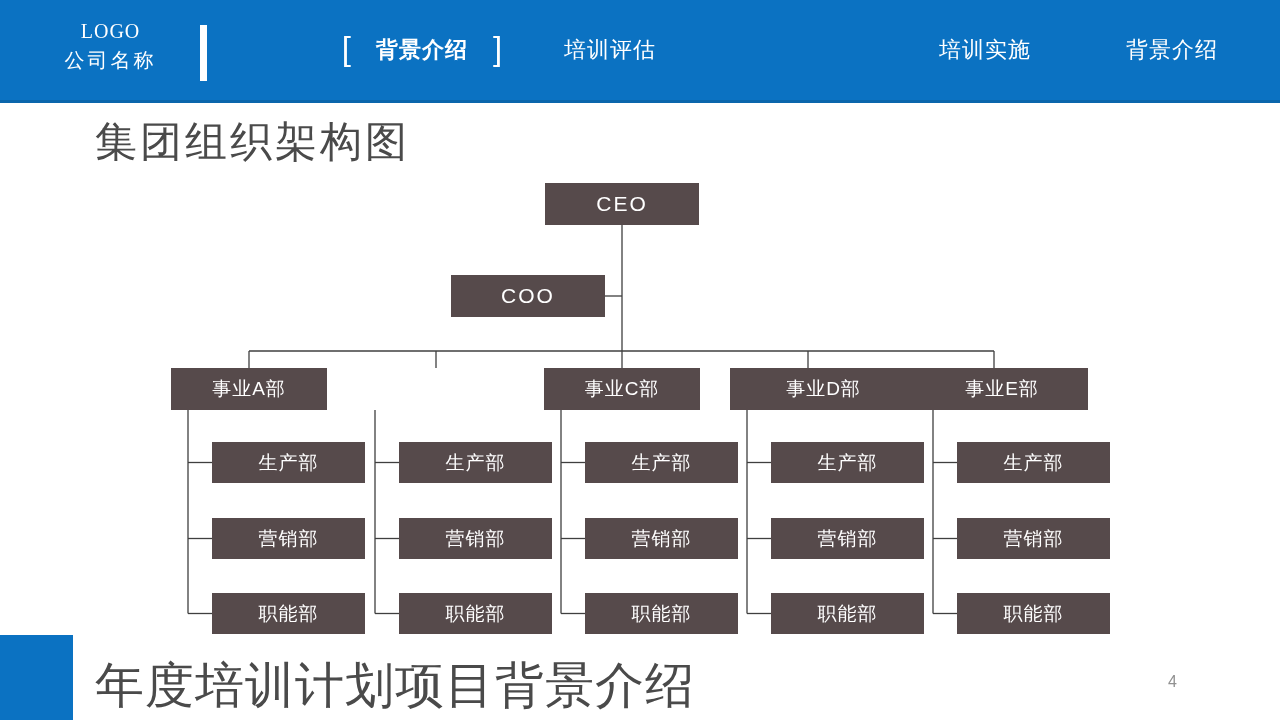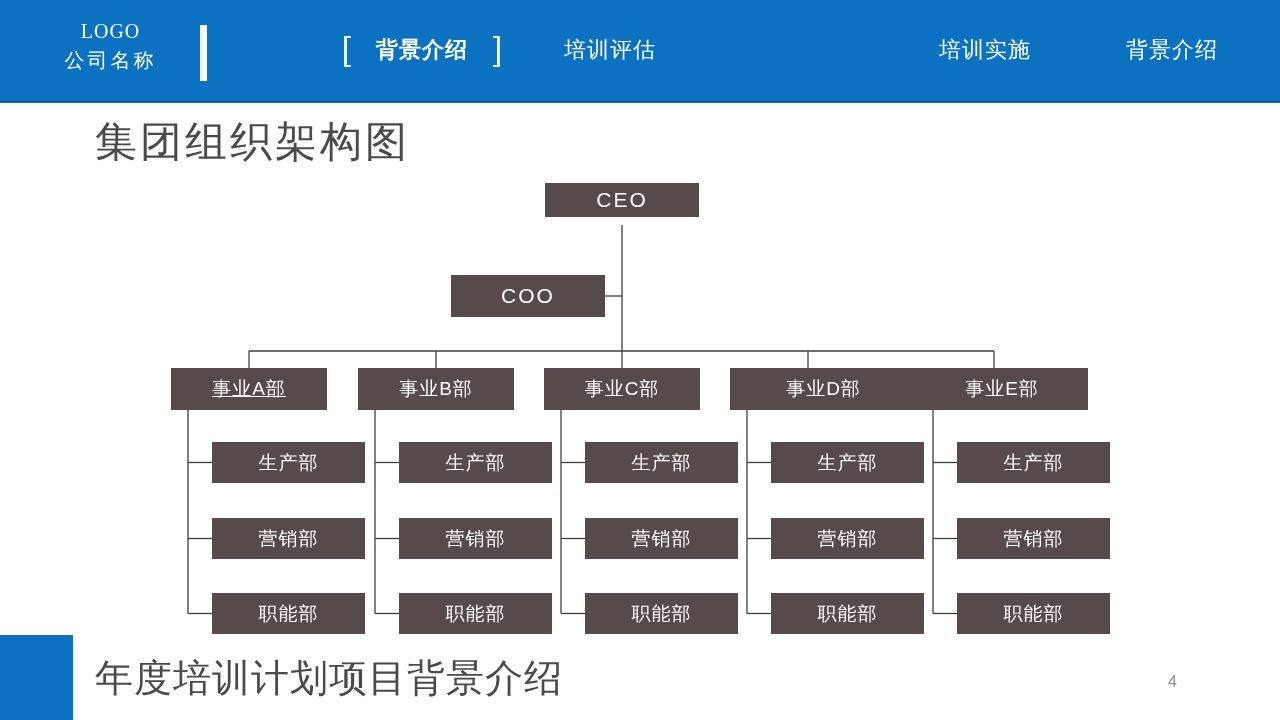--- a/index.html
+++ b/index.html
@@ -49,21 +49,21 @@
     display:flex;align-items:center;justify-content:center;
     font-size:19px;letter-spacing:1px;box-sizing:border-box;
   }
   .org-box.lvl1{font-size:21px;letter-spacing:2px;}
   
   .footer-square{
     position:absolute;left:0;top:635px;width:73px;height:85px;background:var(--blue);
   }
   .footer-title{
     position:absolute;left:95px;top:653px;
-    font-size:38px;letter-spacing:1px;color:var(--text-gray);
+    font-size:49px;letter-spacing:1px;color:var(--text-gray);
   }
   .page-number{
     position:absolute;left:1168px;top:673px;
     font-size:16px;color:#919191;
   }
 </style>
 </head>
 <body style="--blue: #0B72C2; --blue-dark: #0A66AC; --brown: #564A4B; --text-gray: #4A4A4A; --bg: #FFFFFF;">
 
 <div class="header">
@@ -116,27 +116,26 @@
       <line x1="747" y1="410" x2="747" y2="613.5" stroke="#3F3F3F" stroke-width="1.3"></line>
       <line x1="747" y1="462.5" x2="771" y2="462.5" stroke="#3F3F3F" stroke-width="1.3"></line>
       <line x1="747" y1="538.5" x2="771" y2="538.5" stroke="#3F3F3F" stroke-width="1.3"></line>
       <line x1="747" y1="613.5" x2="771" y2="613.5" stroke="#3F3F3F" stroke-width="1.3"></line>
       <line x1="994" y1="351" x2="994" y2="368" stroke="#3F3F3F" stroke-width="1.3"></line>
       <line x1="933" y1="410" x2="933" y2="613.5" stroke="#3F3F3F" stroke-width="1.3"></line>
       <line x1="933" y1="462.5" x2="957" y2="462.5" stroke="#3F3F3F" stroke-width="1.3"></line>
       <line x1="933" y1="538.5" x2="957" y2="538.5" stroke="#3F3F3F" stroke-width="1.3"></line>
       <line x1="933" y1="613.5" x2="957" y2="613.5" stroke="#3F3F3F" stroke-width="1.3"></line>
     </svg>
-    <div class="org-box lvl1" style="left: 545px; top: 183px; width: 154px; height: 34px;">CEO</div>
+    <div class="org-box lvl1" style="left: 545px; top: 183px; width: 154px; height: 42px;">CEO</div>
     <div class="org-box lvl1" style="left: 451px; top: 275px; width: 154px; height: 42px;">COO</div>
-    <div class="org-box" style="left: 171px; top: 368px; width: 156px; height: 42px; text-decoration: underline;">事业A部</div>
+    <div class="org-box" style="left: 171px; top: 368px; width: 156px; height: 42px;">事业A部</div>
     <div class="org-box sub" style="left: 212px; top: 442px; width: 153px; height: 41px;">生产部</div>
     <div class="org-box sub" style="left: 212px; top: 518px; width: 153px; height: 41px;">营销部</div>
     <div class="org-box sub" style="left: 212px; top: 593px; width: 153px; height: 41px;">职能部</div>
-    <div class="org-box" style="left: 358px; top: 368px; width: 156px; height: 42px;">事业B部</div>
     <div class="org-box sub" style="left: 399px; top: 442px; width: 153px; height: 41px;">生产部</div>
     <div class="org-box sub" style="left: 399px; top: 518px; width: 153px; height: 41px;">营销部</div>
     <div class="org-box sub" style="left: 399px; top: 593px; width: 153px; height: 41px;">职能部</div>
     <div class="org-box" style="left: 544px; top: 368px; width: 156px; height: 42px;">事业C部</div>
     <div class="org-box sub" style="left: 585px; top: 442px; width: 153px; height: 41px;">生产部</div>
     <div class="org-box sub" style="left: 585px; top: 518px; width: 153px; height: 41px;">营销部</div>
     <div class="org-box sub" style="left: 585px; top: 593px; width: 153px; height: 41px;">职能部</div>
     <div class="org-box" style="left: 730px; top: 368px; width: 187px; height: 42px;">事业D部</div>
     <div class="org-box sub" style="left: 771px; top: 442px; width: 153px; height: 41px;">生产部</div>
     <div class="org-box sub" style="left: 771px; top: 518px; width: 153px; height: 41px;">营销部</div>

